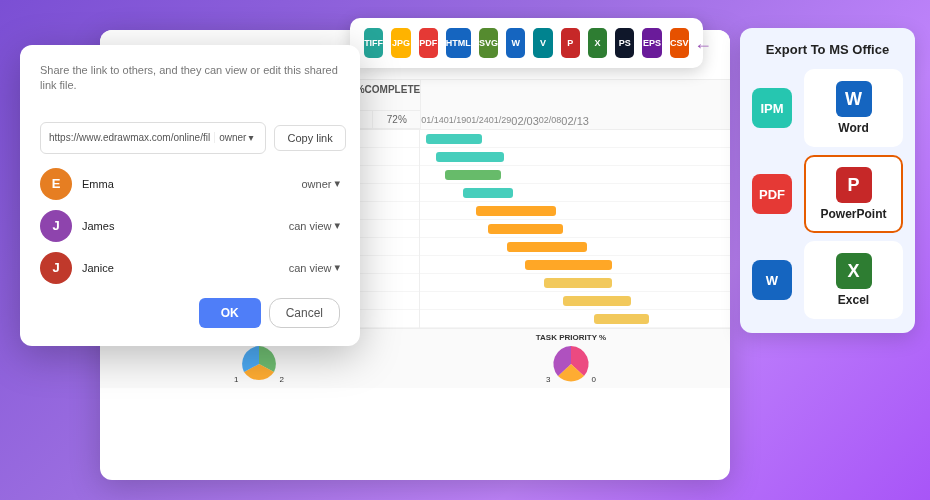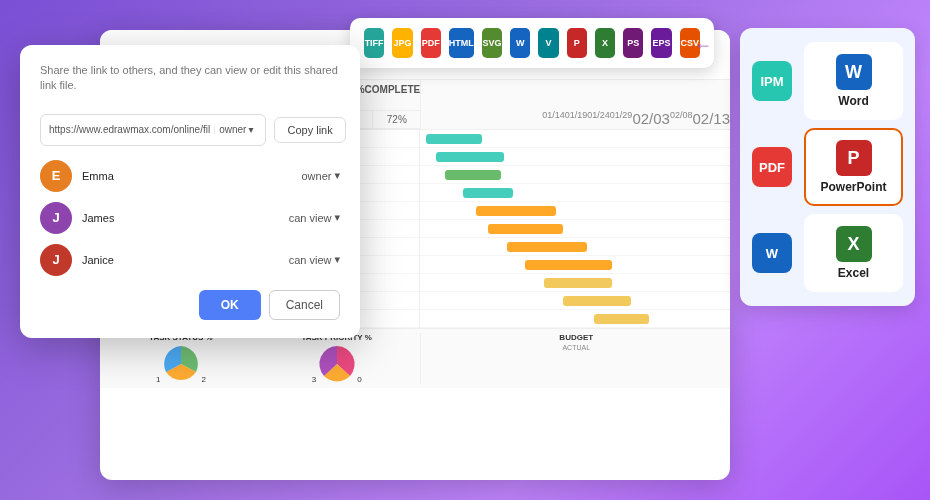--- a/index.html
+++ b/index.html
@@ -99,21 +99,21 @@
       height: 10px;
       border-radius: 3px;
       opacity: 0.85;
     }
 
     
     .export-bar {
       position: absolute;
       top: 18px;
       left: 350px;
-      right: 216px;
+      right: 227px;
       background: white;
       border-radius: 10px;
       box-shadow: 0 4px 16px rgba(0,0,0,0.18);
       padding: 10px 14px;
       display: flex;
       gap: 8px;
       align-items: center;
       z-index: 5;
     }
 
@@ -250,21 +250,21 @@
       justify-content: center;
       color: #888;
       cursor: pointer;
       font-size: 14px;
       border-radius: 50%;
     }
 
     .modal-desc {
       font-size: 11px;
       color: #777;
-      margin-bottom: 20px;
+      margin-bottom: 28px;
       line-height: 1.4;
     }
 
     .link-row {
       display: flex;
       align-items: center;
       gap: 8px;
       margin-bottom: 14px;
     }
 
@@ -363,21 +363,21 @@
       padding: 7px 22px;
       font-size: 12px;
       font-weight: 600;
       cursor: pointer;
     }
 
     .btn-cancel {
       background: white;
       color: #555;
       border: 1px solid #ccc;
-      border-radius: 6px;
+      border-radius: 12px;
       padding: 7px 16px;
       font-size: 12px;
       cursor: pointer;
     }
 
     
     .bar-teal { background: #26c6b0; }
     .bar-green { background: #4caf50; }
     .bar-orange { background: #ff9800; }
     .bar-yellow { background: #ffeb3b; }
@@ -388,28 +388,29 @@
 <div class="export-bar">
   <div class="format-badge" style="background:#26a69a;">TIFF</div>
   <div class="format-badge" style="background:#ffb300;">JPG</div>
   <div class="format-badge" style="background:#e53935;">PDF</div>
   <div class="format-badge" style="background:#1565c0;">HTML</div>
   <div class="format-badge" style="background:#558b2f;">SVG</div>
   <div class="format-badge" style="background:#1565c0;">W</div>
   <div class="format-badge" style="background:#00838f;">V</div>
   <div class="format-badge" style="background:#c62828;">P</div>
   <div class="format-badge" style="background:#2e7d32;">X</div>
-  <div class="format-badge" style="background:#701a75;">PS</div>
+  <div class="format-badge" style="background:#0f172a;">PS</div>
   <div class="format-badge" style="background:#6a1b9a;">EPS</div>
   <div class="format-badge" style="background:#e65100;">CSV</div>
 </div>
 
 <div class="arrow-connector">←</div>
 
 <div class="export-panel">
+  <div class="export-panel-title">Export To MS Office</div>
 
   <div class="export-panel-grid">
 
     <div class="export-side-icon" style="background:#26c6b0;">IPM</div>
     <div class="export-main-btn normal">
       <div class="export-app-icon" style="background:#1565c0; color:white;">W</div>
       <span>Word</span>
     </div>
 
     <div class="export-side-icon" style="background:#e53935;">PDF</div>
@@ -460,28 +461,28 @@
         <div style="padding:4px 0; text-align:center; font-size:10px; font-weight:700; color:#555; border-right:1px solid #eee;">PROJECT STATUS</div>
         <div style="padding:4px 0; text-align:center; font-size:10px; font-weight:700; color:#555;">%COMPLETE</div>
       </div>
       <div style="display:grid; grid-template-columns:1fr 1fr 1fr; border-bottom:1px solid #eee;">
         <div style="padding:3px 0; text-align:center; font-size:10px; color:#666; border-right:1px solid #eee;">00/00/00</div>
         <div style="padding:3px 0; text-align:center; font-size:10px; color:#666; border-right:1px solid #eee;"></div>
         <div style="padding:3px 0; text-align:center; font-size:10px; color:#666;">72%</div>
       </div>
     </div>
     <div style="width:60%; border-left:1px solid #eee; display:flex; align-items:flex-end; padding-bottom:2px;">
-      <div style="display:flex; width:100%; justify-content:flex-end;">
+      <div style="display:flex; width:100%; justify-content:flex-start;">
         <span style="font-size:9px; color:#888;">01/14</span>
         <span style="font-size:9px; color:#888;">01/19</span>
         <span style="font-size:9px; color:#888;">01/24</span>
         <span style="font-size:9px; color:#888;">01/29</span>
-        <span style="font-size:15px; color:#888;">02/03</span>
+        <span style="font-size:11px; color:#888;">02/03</span>
         <span style="font-size:9px; color:#888;">02/08</span>
-        <span style="font-size:15px; color:#888;">02/13</span>
+        <span style="font-size:11px; color:#888;">02/13</span>
       </div>
     </div>
   </div>
 
   <div style="display:flex; flex:1; overflow:hidden;">
 
     <div style="width:200px; min-width:200px; border-right:1px solid #eee;">
       <div class="gantt-task-row">Agree on objectives</div>
       <div class="gantt-task-row">Detailed Reqs.</div>
       <div class="gantt-task-row">Hardware Reqs.</div>
@@ -565,24 +566,20 @@
       <div style="position:relative; width:50px; height:40px; margin:0 auto;">
         <svg width="50" height="40" viewBox="0 0 50 40">
           <path d="M25,20 L25,2 A18,18 0 0,1 38,32 Z" fill="#e91e63" opacity="0.8"></path>
           <path d="M25,20 L38,32 A18,18 0 0,1 12,32 Z" fill="#ff9800" opacity="0.8"></path>
           <path d="M25,20 L12,32 A18,18 0 0,1 25,2 Z" fill="#9c27b0" opacity="0.8"></path>
         </svg>
         <span style="position:absolute;bottom:0;left:0;font-size:8px;color:#333;">3</span>
         <span style="position:absolute;bottom:0;right:0;font-size:8px;color:#333;">0</span>
       </div>
     </div>
-    <div style="flex:2; text-align:center; border-left:1px solid #eee; padding-left:10px;">
-      <div style="font-size:8px; font-weight:700; color:#333; margin-bottom:2px;">BUDGET</div>
-      <div style="font-size:7px; color:#888;">ACTUAL</div>
-    </div>
   </div>
 </div>
 
 <div class="share-modal">
   <div class="modal-desc">Share the link to others, and they can view or edit this shared link file.</div>
 
   <div class="link-row">
     <div class="link-input">
       <span class="link-text">https://www.edrawmax.com/online/fil</span>
       <span class="link-perm">

